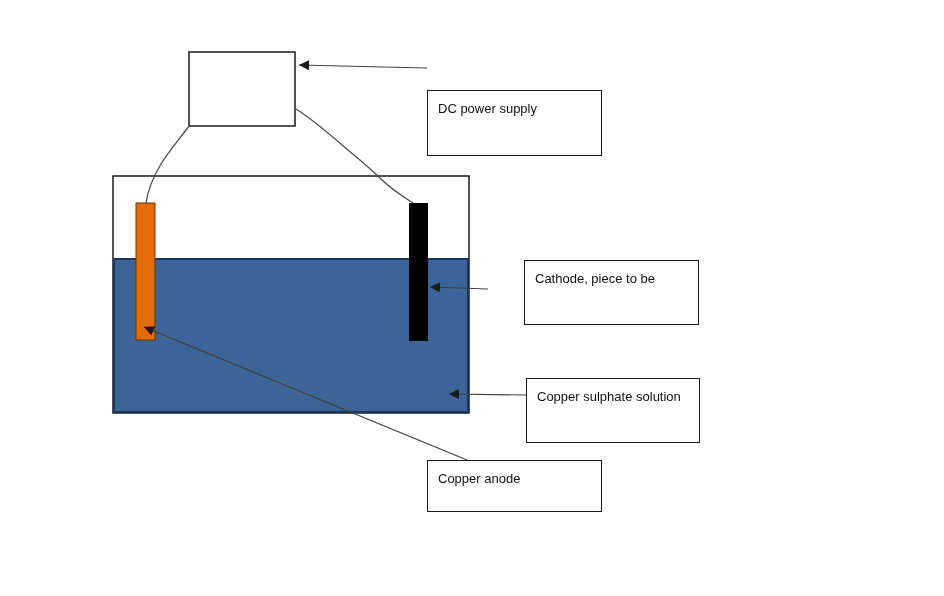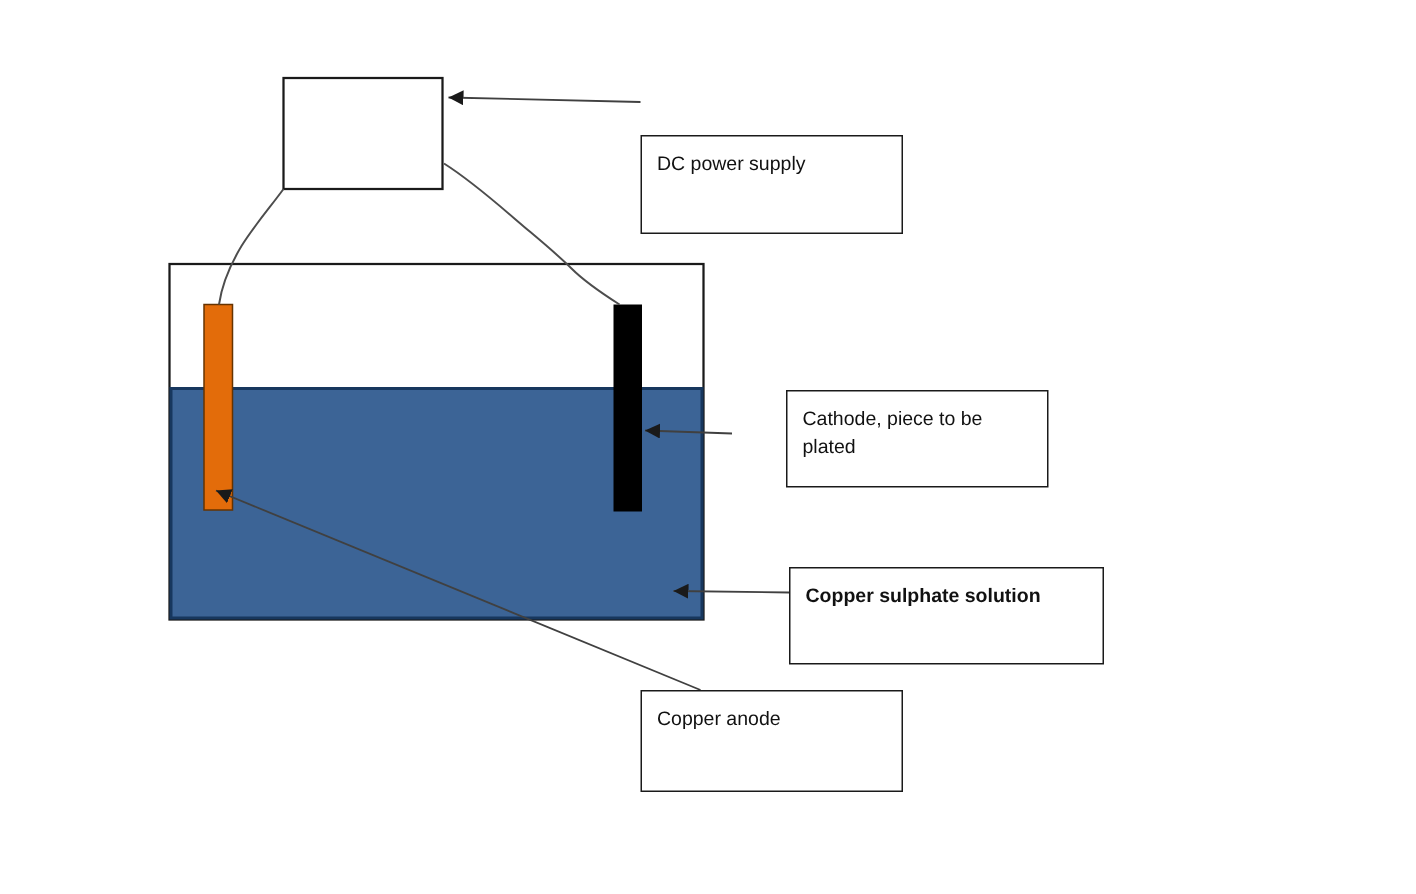--- a/index.html
+++ b/index.html
@@ -31,22 +31,22 @@
     padding: 8px 4px 8px 10px;
     font-size: 13px;
     line-height: 19px;
     color: #111111;
   }
   .label-box .line { display: block; }
   .nowrap { white-space: nowrap; }
 
   .box-dc       { left: 427px; top:  50px; width: 175px; height: 66px; margin-top: 40px; }
   .box-cathode  { left: 488px; top: 260px; width: 175px; height: 65px; margin-left: 36px; }
-  .box-solution { left: 526px; top: 378px; width: 210px; height: 65px; font-weight: bold; }
-  .box-anode    { left: 427px; top: 460px; width: 175px; height: 68px; }
+  .box-solution { left: 526px; top: 378px; width: 174px; height: 65px; }
+  .box-anode    { left: 427px; top: 460px; width: 175px; height: 52px; }
 </style>
 </head>
 <body>
 
 <div class="stage">
 
   <svg class="overlay-svg" viewBox="0 0 944 596" xmlns="http://www.w3.org/2000/svg">
     <defs>
       <marker id="arrowhead" markerUnits="userSpaceOnUse" markerWidth="11" markerHeight="10" refX="10" refY="5" orient="auto">
         <path d="M0,0 L10,5 L0,10 z" fill="#1a1a1a"></path>
@@ -75,21 +75,20 @@
 
     <line x1="467" y1="460" x2="144" y2="327" stroke-width="1.2" marker-end="url(#arrowhead)" stroke="#404040"></line>
   </svg>
 
   <div class="label-box box-dc">
     <span class="line nowrap">DC power supply</span>
   </div>
 
   <div class="label-box box-cathode">
     <span class="line nowrap">Cathode, piece to be</span>
-    <span class="line nowrap">plated</span>
   </div>
 
   <div class="label-box box-solution">
     <span class="line nowrap">Copper sulphate solution</span>
   </div>
 
   <div class="label-box box-anode">
     <span class="line nowrap">Copper anode</span>
   </div>
 

